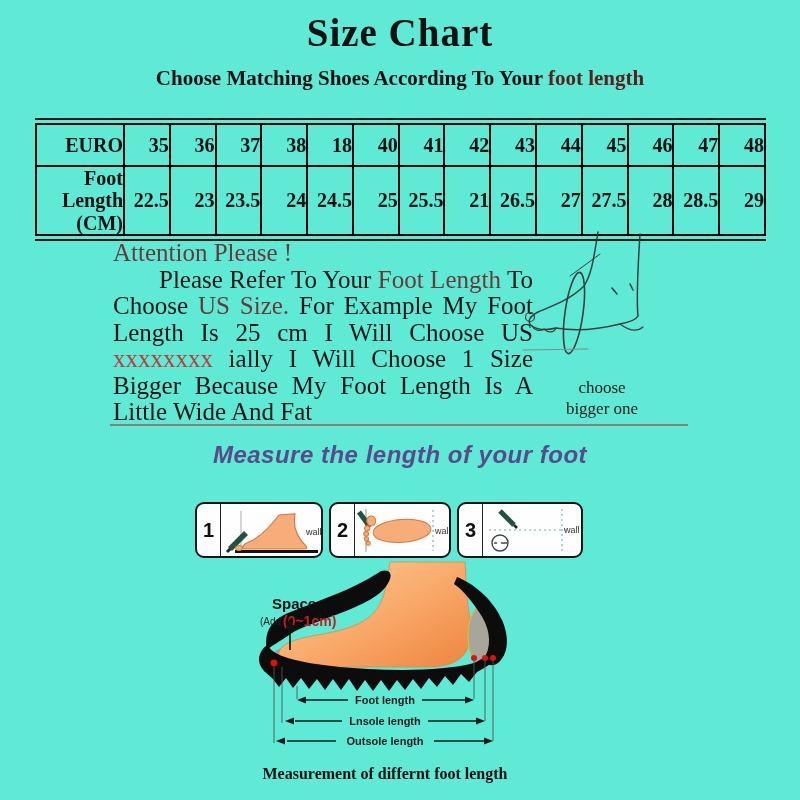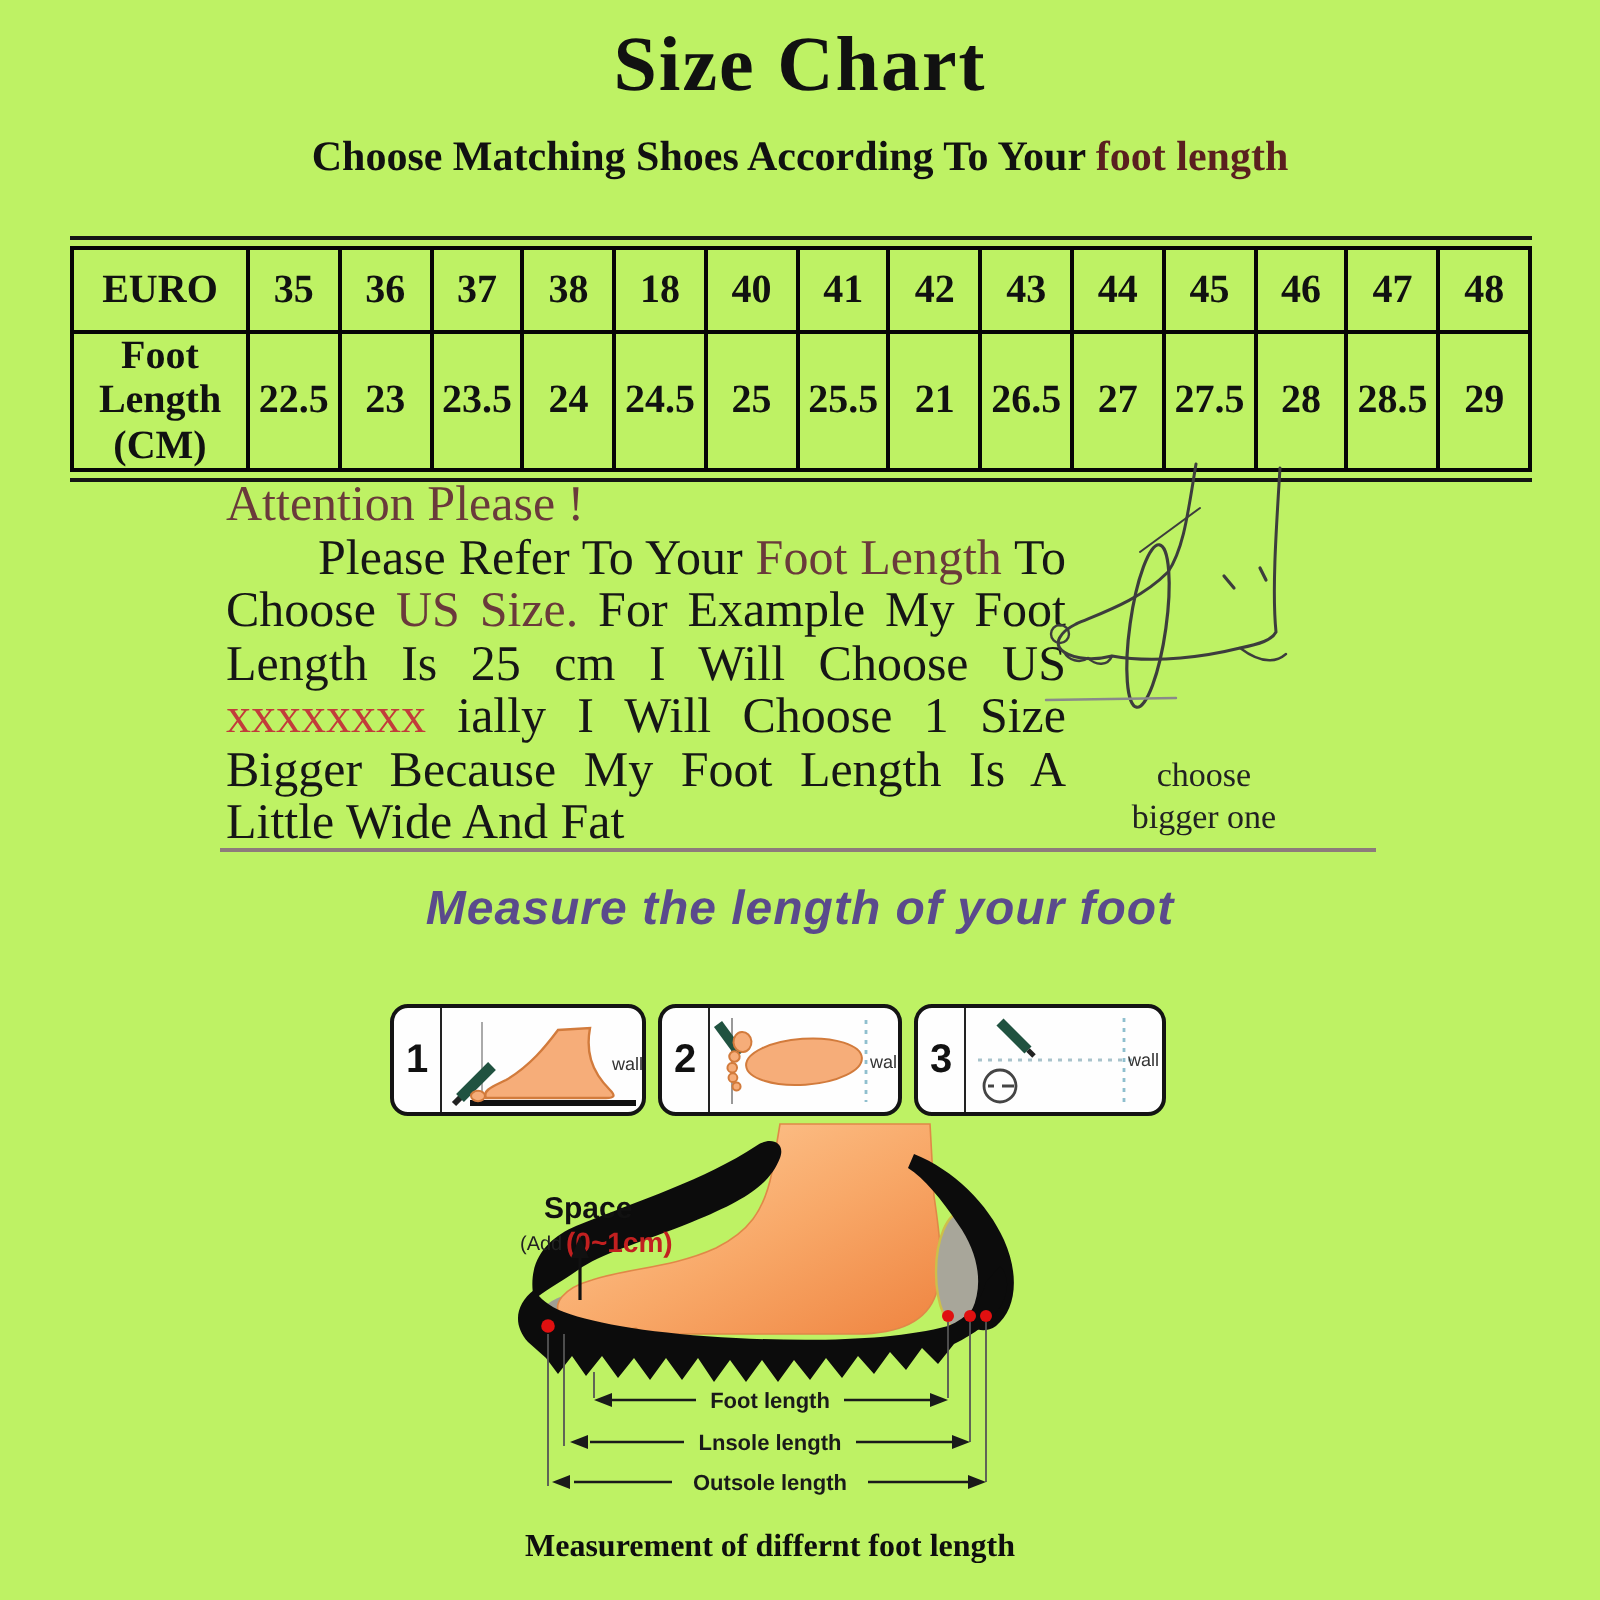--- a/index.html
+++ b/index.html
@@ -1,28 +1,28 @@
 <!DOCTYPE html>
 <html><head>
 <meta charset="utf-8">
 <style>
   html,body{margin:0;padding:0;background:#fff;}
-  .canvas{position:relative;width:800px;height:800px;background:#bef264;overflow:hidden;
+  .canvas{position:relative;width:800px;height:800px;background:#5eead4;overflow:hidden;
           font-family:"Liberation Serif",serif;color:#111;}
 
   .title{position:absolute;top:10px;left:0;width:100%;text-align:center;
          font-size:39px;font-weight:bold;letter-spacing:1px;}
   .subtitle{position:absolute;top:66px;left:0;width:100%;text-align:center;
             font-size:21px;font-weight:bold;}
   .subtitle .hl{color:#5a1f1f;}
 
   .table-wrap{position:absolute;left:35px;top:118px;width:731px;
               border-top:2px solid #151515;border-bottom:2px solid #151515;padding:3px 0;box-sizing:border-box;}
   table.size{width:100%;border-collapse:collapse;table-layout:fixed;}
-  table.size td{border:2.2px solid #060606;text-align:center;vertical-align:middle;
+  table.size td{border:2.2px solid #060606;text-align:right;vertical-align:middle;
                 font-weight:bold;font-size:20px;padding:0;}
   table.size col.c-first{width:88px;}
   tr.r-euro td{height:40px;}
   tr.r-len td{height:58px;}
   td.rowlabel{font-size:16px;line-height:1.12;}
 
   .attention{position:absolute;left:113px;top:240px;width:420px;
              font-size:25px;line-height:26.5px;text-align:justify;color:#161616;}
   .attention .head{color:#6a3a3b;}
   .attention p{margin:0;text-indent:46px;}

